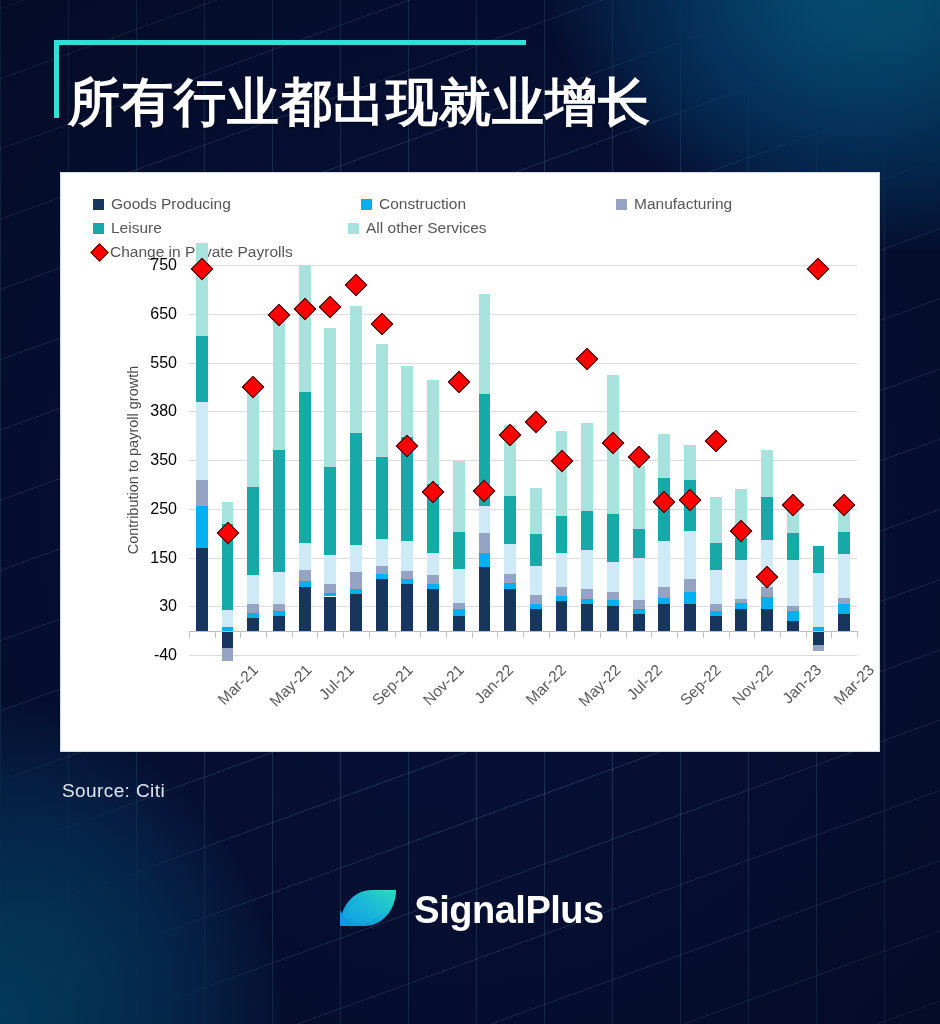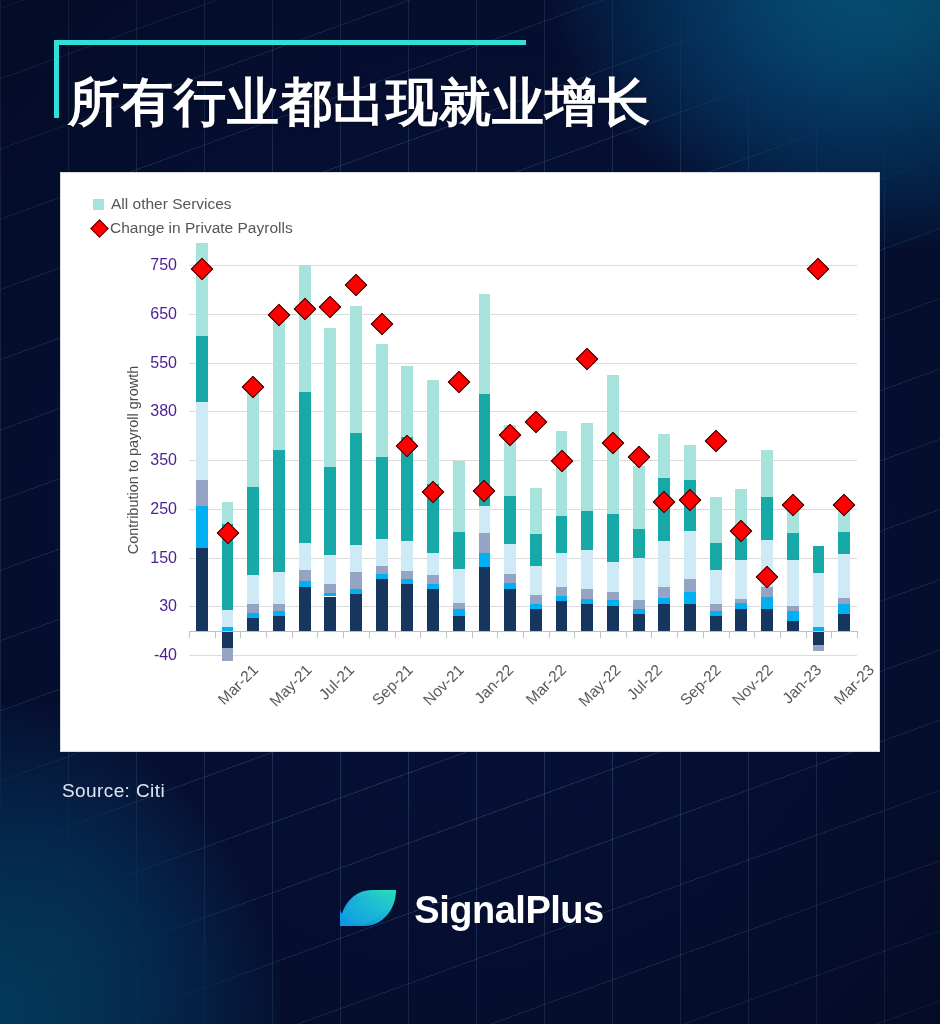--- a/index.html
+++ b/index.html
@@ -57,21 +57,21 @@
   .legend-item .dia { width:13px; height:13px; margin-right:4px; flex:none;
      background:#ff0000; border:1.4px solid #3a0a0a; transform:rotate(45deg); }
   .lg-c1 { width:268px; }
   .lg-c2 { width:255px; }
 
   
   #plot { position:absolute; left:128px; top:92px; right:22px; bottom:96px; }
   #gridlines { position:absolute; inset:0; }
   #gridlines .gl { position:absolute; left:0; right:0; height:1px; background:#dcdcdc; }
   #ylabels { position:absolute; left:60px; top:92px; width:62px; bottom:96px; }
-  #ylabels .yl { position:absolute; right:6px; transform:translateY(-50%); font-size:16px; color:#4c1d95; }
+  #ylabels .yl { position:absolute; right:6px; transform:translateY(-50%); font-size:16px; color:#000000; }
   #yaxis-title {
     position:absolute; left:-8px; top:50%;
     transform:translateY(-50%) rotate(-90deg); transform-origin:center;
     font-size:14.5px; color:#4c4c4c; white-space:nowrap;
     width:300px; text-align:center; margin-left:-130px;
   }
   #bars { position:absolute; inset:0; }
   .bar-col { position:absolute; bottom:0; top:0; }
   .seg { position:absolute; left:0; right:0; }
   .dia-marker {
@@ -107,20 +107,38 @@
 
 <div id="title-rule"></div>
 <div id="title-wrap">
   <div id="title-bracket"></div>
   <div id="title-text">所有行业都出现就业增长</div>
 </div>
 
 <div id="chart-card">
   <div id="legend">
       <div class="legend-row">
+        <div class="legend-item lg-c1">
+          <span class="sw" style="background: rgb(23, 54, 93);"></span>
+          <span>Goods Producing</span>
+        </div>
+        <div class="legend-item lg-c2">
+          <span class="sw" style="background: rgb(0, 176, 240);"></span>
+          <span>Construction</span>
+        </div>
+        <div class="legend-item ">
+          <span class="sw" style="background: rgb(149, 163, 196);"></span>
+          <span>Manufacturing</span>
+        </div>
+      </div>
+      <div class="legend-row">
+        <div class="legend-item lg-c2">
+          <span class="sw" style="background: rgb(23, 168, 168);"></span>
+          <span>Leisure</span>
+        </div>
         <div class="legend-item ">
           <span class="sw" style="background: rgb(168, 226, 221);"></span>
           <span>All other Services</span>
         </div>
       </div>
       <div class="legend-row">
         <div class="legend-item lg-c1">
           <span class="dia"></span>
           <span>Change in  Private Payrolls</span>
         </div>

